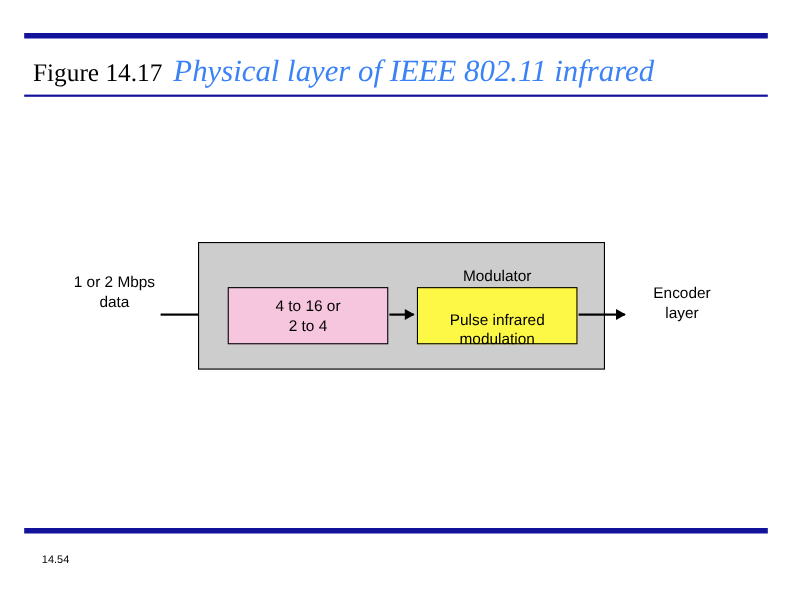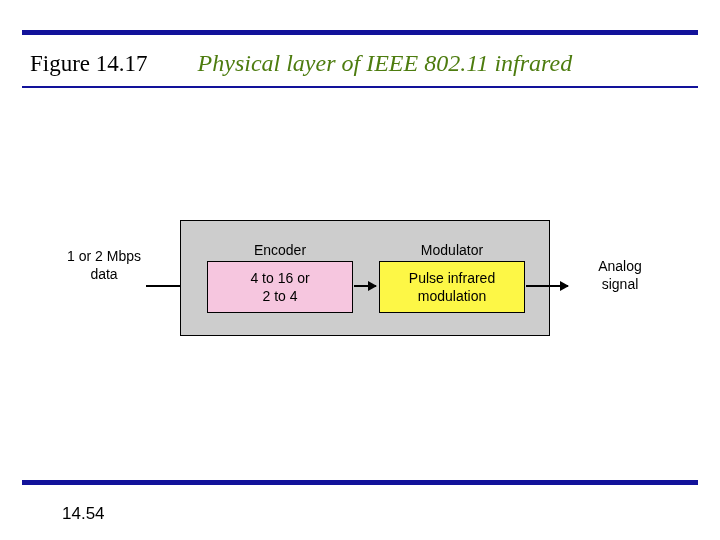--- a/index.html
+++ b/index.html
@@ -32,23 +32,22 @@
     display: flex;
     align-items: baseline;
     gap: 10px;
   }
   .fig-number {
     font-size: 23px;
     color: #000;
   }
   .fig-caption {
     font-style: italic;
-    font-size: 24px;
-    color: #4d7c0f;
-    margin-left: 40px;
+    font-size: 28px;
+    color: #3b82f6;
   }
   .rule-under-title {
     position: absolute;
     left: 22px;
     right: 22px;
     top: 86px;
     height: 2px;
     background: #12129a;
   }
   .rule-bottom {
@@ -57,23 +56,22 @@
     right: 22px;
     top: 480px;
     height: 5px;
     background: #12129a;
   }
   .page-number {
     position: absolute;
     left: 38px;
     top: 504px;
     font-family: Arial, Helvetica, sans-serif;
-    font-size: 17px;
+    font-size: 10px;
     color: #000;
-    margin-left: 24px;
   }
 
   
   .diagram {
     position: absolute;
     left: 62px;
     top: 220px;
     width: 596px;
     height: 132px;
     font-family: Arial, Helvetica, sans-serif;
@@ -119,21 +117,21 @@
     height: 52px;
     background: #f6c6df;
     padding-top: 8px;
     line-height: 1.25;
   }
   .blk-modulator {
     left: 198px;
     top: 40px;
     height: 52px;
     background: #fdf746;
-    padding-top: 8px;
+    padding-top: 20px;
     line-height: 1.25;
   }
 
   
   .arrow {
     position: absolute;
     height: 2px;
     background: #000;
   }
   .arrow::after {
@@ -169,39 +167,38 @@
     <div class="in-label">
       <div>1 or 2 Mbps</div>
       <div>data</div>
     </div>
 
     <div class="arrow arrow-in"></div>
 
     <div class="panel">
 
       <div class="blk blk-encoder">
-        <div class="header">Encoder</div>
         <div>4 to 16 or</div>
         <div>2 to 4</div>
       </div>
 
       <div class="blk blk-modulator">
         <div class="header">Modulator</div>
         <div>Pulse infrared</div>
         <div>modulation</div>
       </div>
 
     </div>
 
     <div class="arrow arrow-mid"></div>
     <div class="arrow arrow-out"></div>
 
     <div class="out-label">
-      <div>Analog</div>
-      <div>signal</div>
+      <div>Encoder</div>
+      <div>layer</div>
     </div>
 
   </div>
 
   <div class="rule-bottom"></div>
 
   <div class="page-number">14.54</div>
 
 </div>
 

